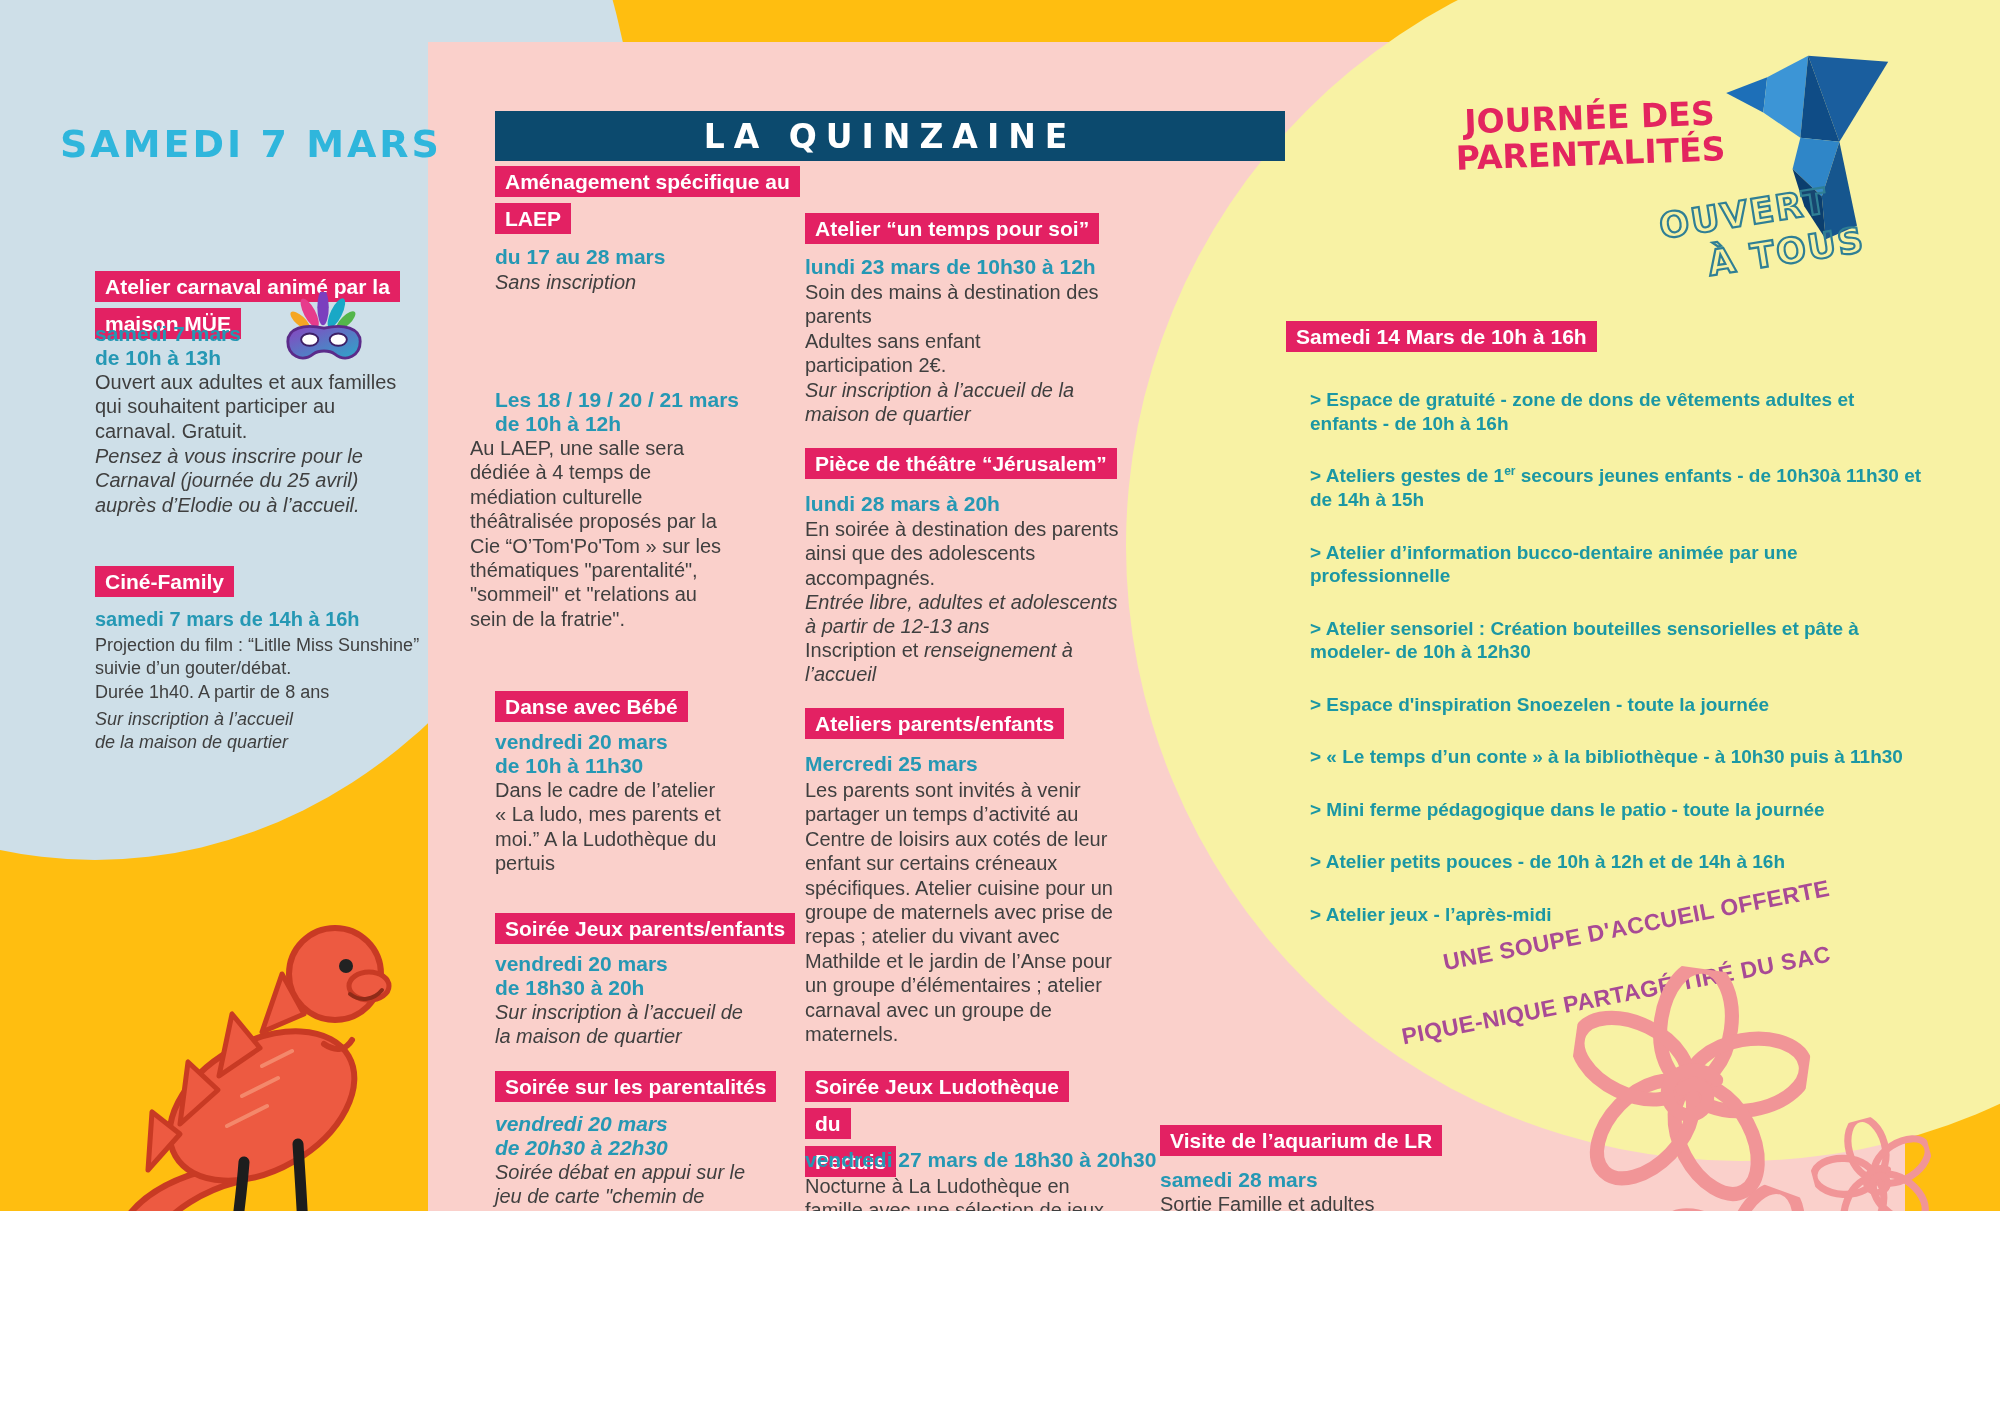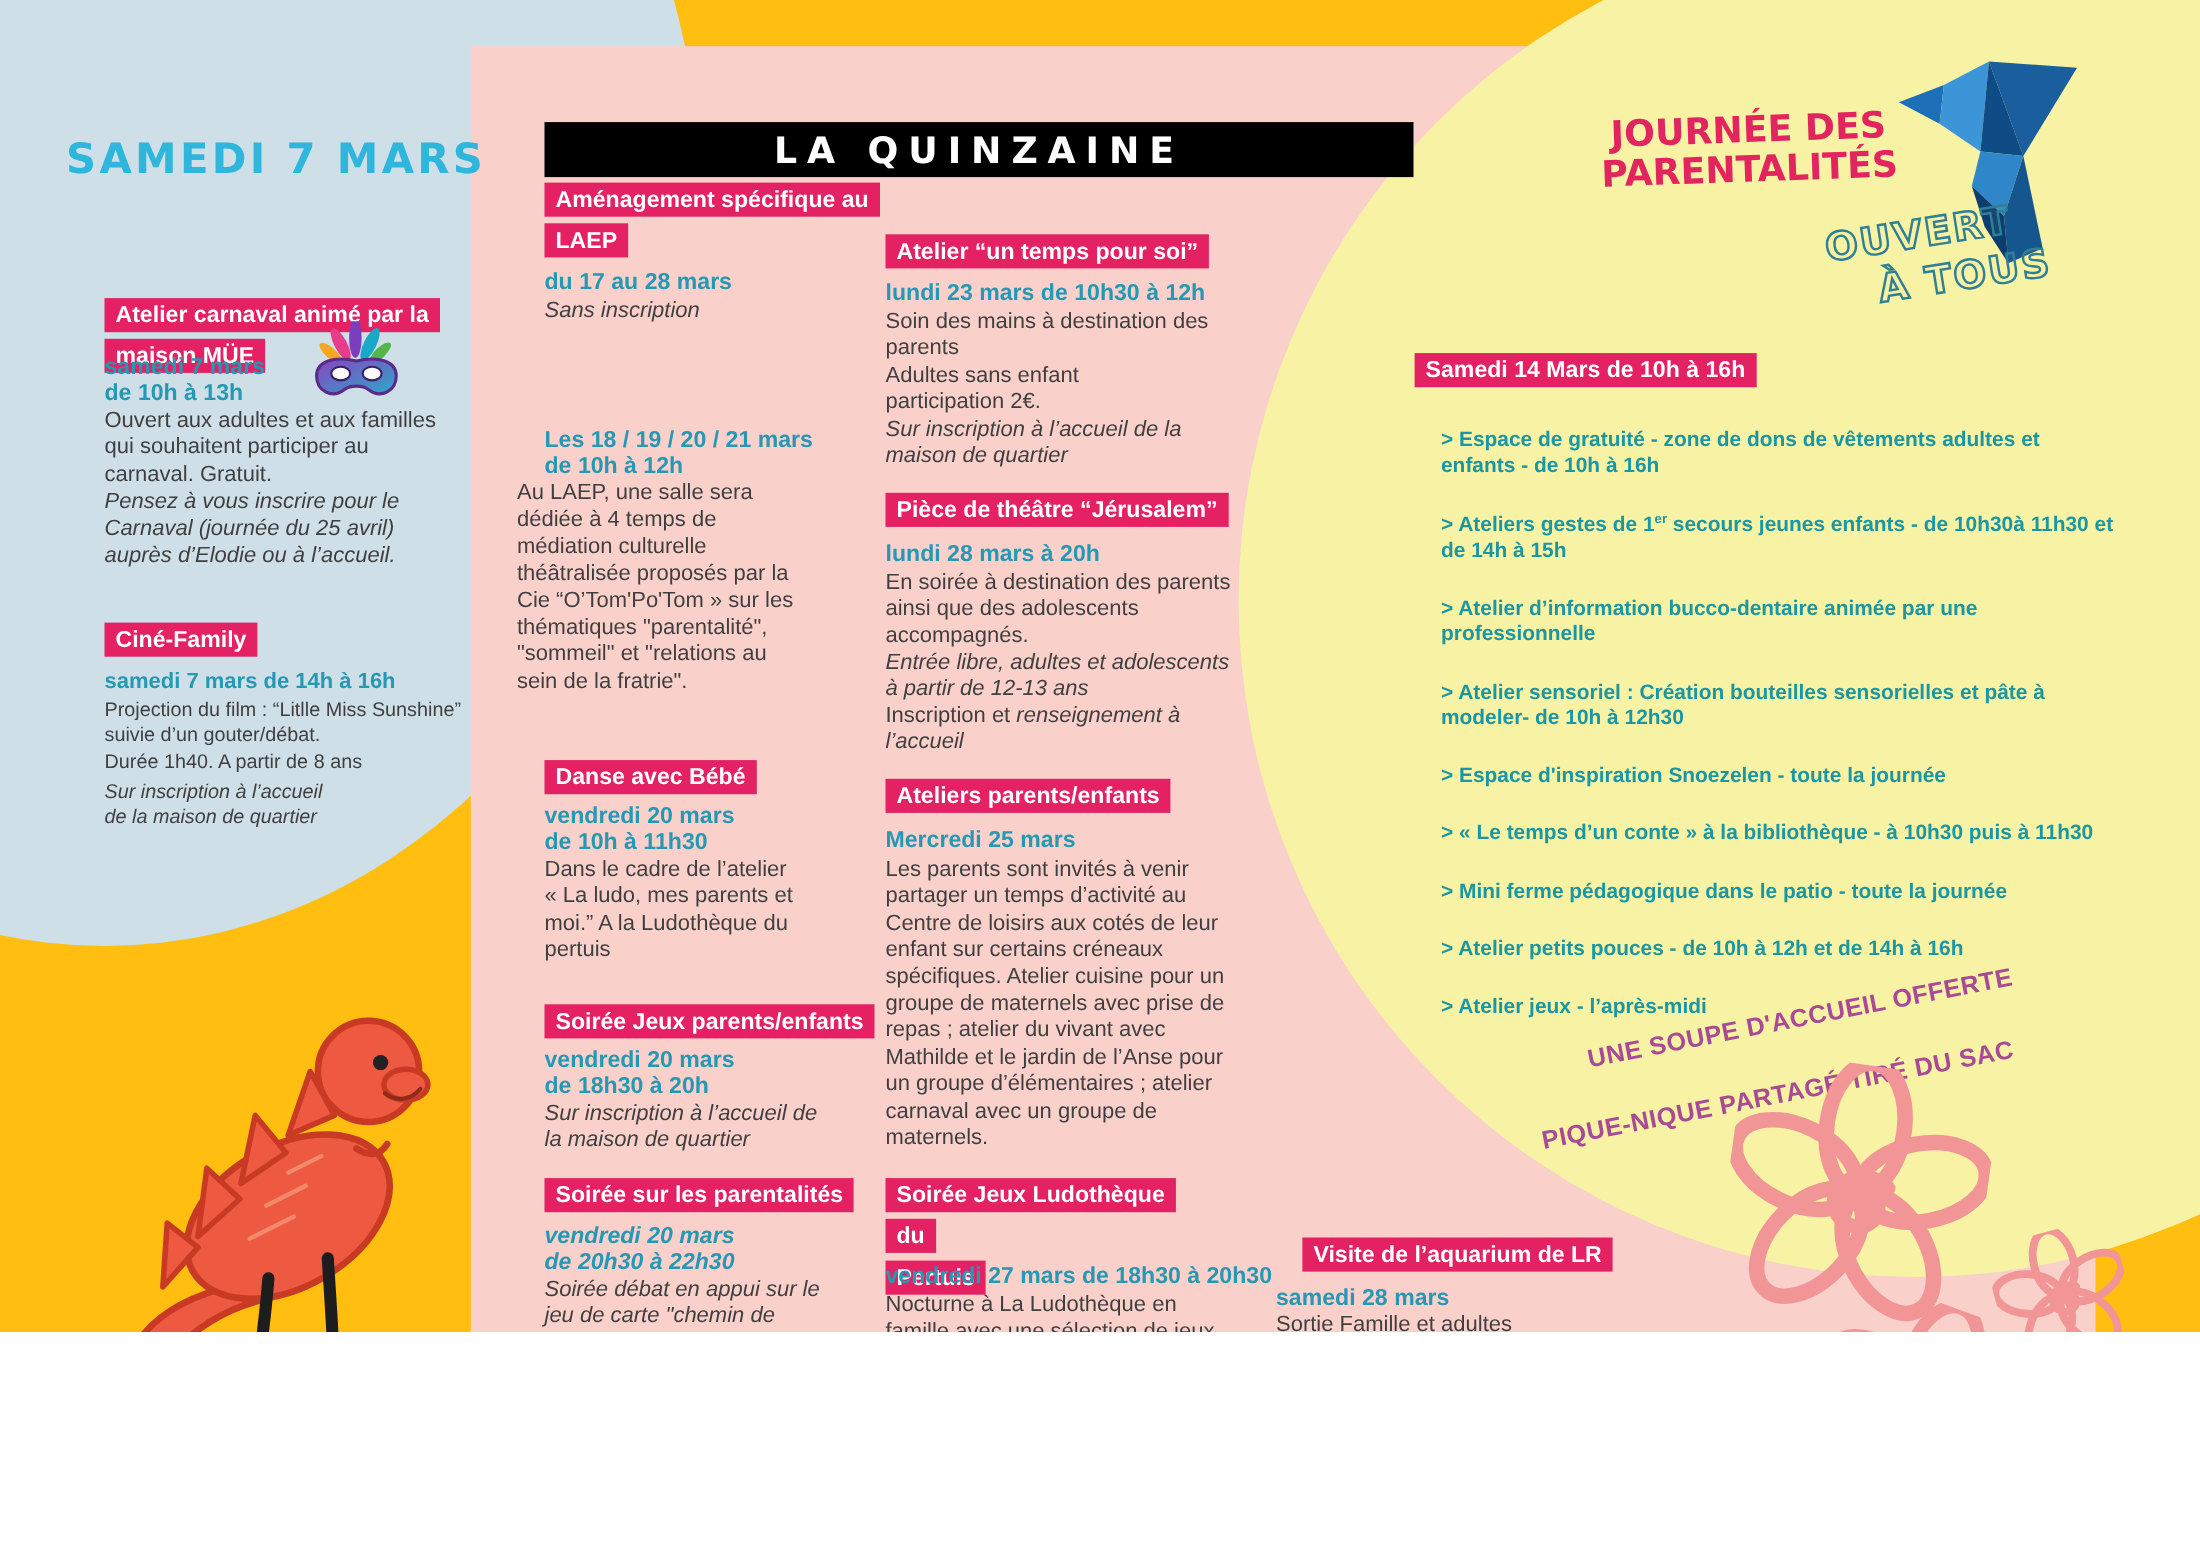--- a/index.html
+++ b/index.html
@@ -4,21 +4,21 @@
 <style>
   html,body{margin:0;padding:0;}
   body{font-family:"Liberation Sans",sans-serif;}
   #poster{position:relative;width:2000px;height:1211px;background:#FFBE10;overflow:hidden;}
   .abs{position:absolute;}
   
   .blue-blob{left:-450px;top:-450px;width:1090px;height:1310px;border-radius:50%;background:#CEDFE8;}
   .pink-panel{left:428px;top:42px;width:1477px;height:1333px;background:#FAD0CB;}
   .yellow-circle{left:1126px;top:-69px;width:1230px;height:1230px;border-radius:50%;background:#F8F2A4;}
   
-  .quinzaine{left:495px;top:111px;width:790px;height:50px;background:#000000;display:flex;align-items:center;justify-content:center;
+  .quinzaine{left:495px;top:111px;width:790px;height:50px;background:#0c4a6e;display:flex;align-items:center;justify-content:center;
     color:#fff;font-family:"DejaVu Sans",sans-serif;font-weight:700;font-size:33px;letter-spacing:9px;}
   .big-heading{color:#2FB6DC;font-family:"DejaVu Sans",sans-serif;font-weight:700;font-size:38px;letter-spacing:3px;}
   .journee-heading{color:#E3255F;font-family:"DejaVu Sans",sans-serif;font-weight:700;font-size:33px;line-height:1.08;
     text-align:center;white-space:pre-line;transform:rotate(-2deg);}
   
   .tag{display:inline;background:#E32163;color:#fff;font-weight:700;font-size:21px;line-height:1.78;padding:4px 10px;
     white-space:pre-line;-webkit-box-decoration-break:clone;box-decoration-break:clone;}
   .date{color:#2598B4;font-weight:700;font-size:21px;line-height:1.16;white-space:pre-line;}
   .body{color:#3F3F3F;font-size:20px;line-height:1.22;white-space:pre-line;}
   .small{font-size:18px;line-height:1.3;}
@@ -239,21 +239,21 @@
     <div class="li">&gt; Espace d'inspiration Snoezelen - toute la journée</div>
     <div class="li">&gt; « Le temps d’un conte » à la bibliothèque - à 10h30 puis à 11h30</div>
     <div class="li">&gt; Mini ferme pédagogique dans le patio - toute la journée</div>
     <div class="li">&gt; Atelier petits pouces - de 10h à 12h et de 14h à 16h</div>
     <div class="li">&gt; Atelier jeux - l’après-midi</div>
   </div>
 
   <div class="abs soup" style="left:1440px;top:912px;">UNE SOUPE D'ACCUEIL OFFERTE</div>
   <div class="abs soup" style="left:1398px;top:982px;">PIQUE-NIQUE PARTAGÉ TIRÉ DU SAC</div>
 
-  <div class="abs" style="left:1160px;top:1122px;margin-left:24px;">
+  <div class="abs" style="left:1160px;top:1122px;">
     <span class="tag">Visite de l’aquarium de LR</span>
   </div>
   <div class="abs date" style="left:1160px;top:1168px;">samedi 28 mars</div>
   <div class="abs body" style="left:1160px;top:1192px;width:300px;">Sortie Famille et adultes
 Brunch et visite de l’aquarium</div>
   <div class="abs body it" style="left:1160px;top:1241px;width:300px;">Inscription au Pertuis</div>
 
   <svg width="0" height="0" style="position:absolute;">
     <defs>
       <g id="flw" fill="none" stroke="#F19597" stroke-width="12" stroke-linecap="round">

